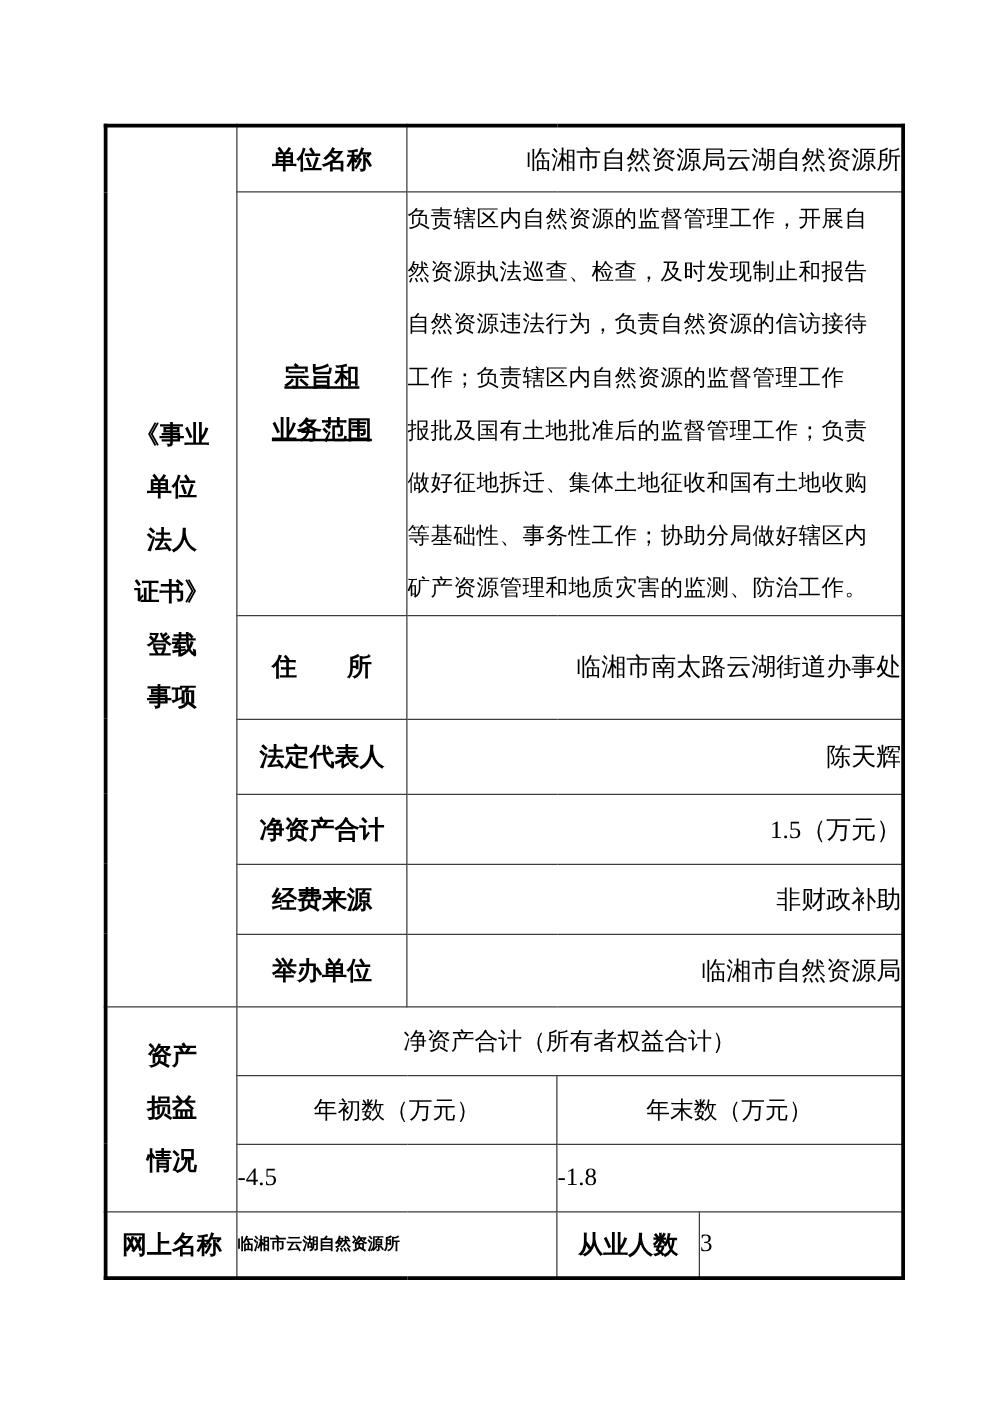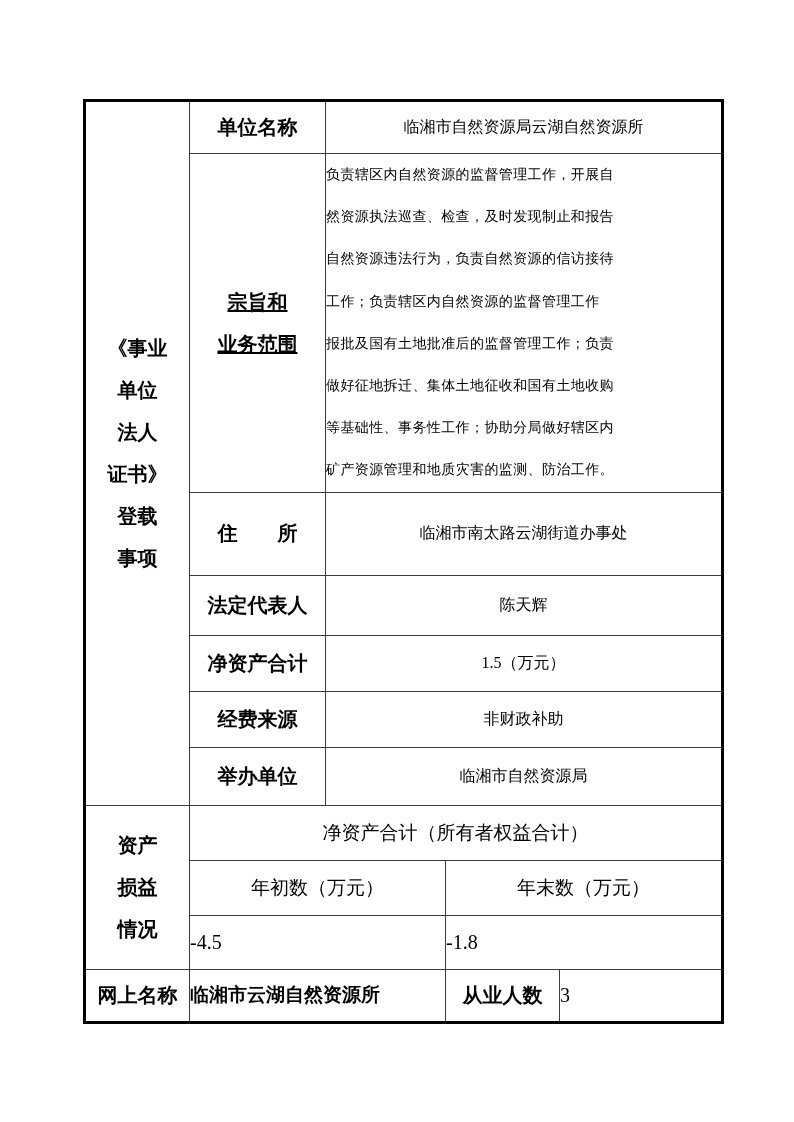--- a/index.html
+++ b/index.html
@@ -49,59 +49,59 @@
   .side-header .line { line-height: 42px; }
 
   .label-cell {
     text-align: center;
     font-weight: bold;
     font-size: 20px;
   }
   .label-cell .line { line-height: 42px; text-decoration: underline; }
 
   .value-cell {
-    font-size: 16px;
+    font-size: 20px;
     padding-left: 9px;
     padding-right: 6px;
-    text-align: center;
+    text-align: right;
   }
   .value-top {
     vertical-align: top;
     padding-top: 13px;
   }
   .scope-cell {
     vertical-align: top;
     padding: 2px 8px 0 9px;
   }
   .scope-line {
     height: 42.2px;
     display: flex;
     align-items: center;
-    font-size: 14px;
+    font-size: 18px;
     letter-spacing: 0.4px;
     white-space: nowrap;
   }
   .center-cell {
     text-align: center;
     font-size: 19px;
   }
   .num-cell {
     text-align: left;
     font-size: 20px;
   }
   .num-start { padding-top: 6px; }
   .num-end   { padding-bottom: 10px; }
   .footer-label {
     text-align: center;
     font-weight: bold;
     font-size: 20px;
   }
   .footer-value {
     font-weight: bold;
-    font-size: 19px;
+    font-size: 13px;
     padding-left: 8px;
   }
   .staff-value {
     font-size: 20px;
     padding-left: 10px;
   }
 </style>
 </head>
 <body>
 

